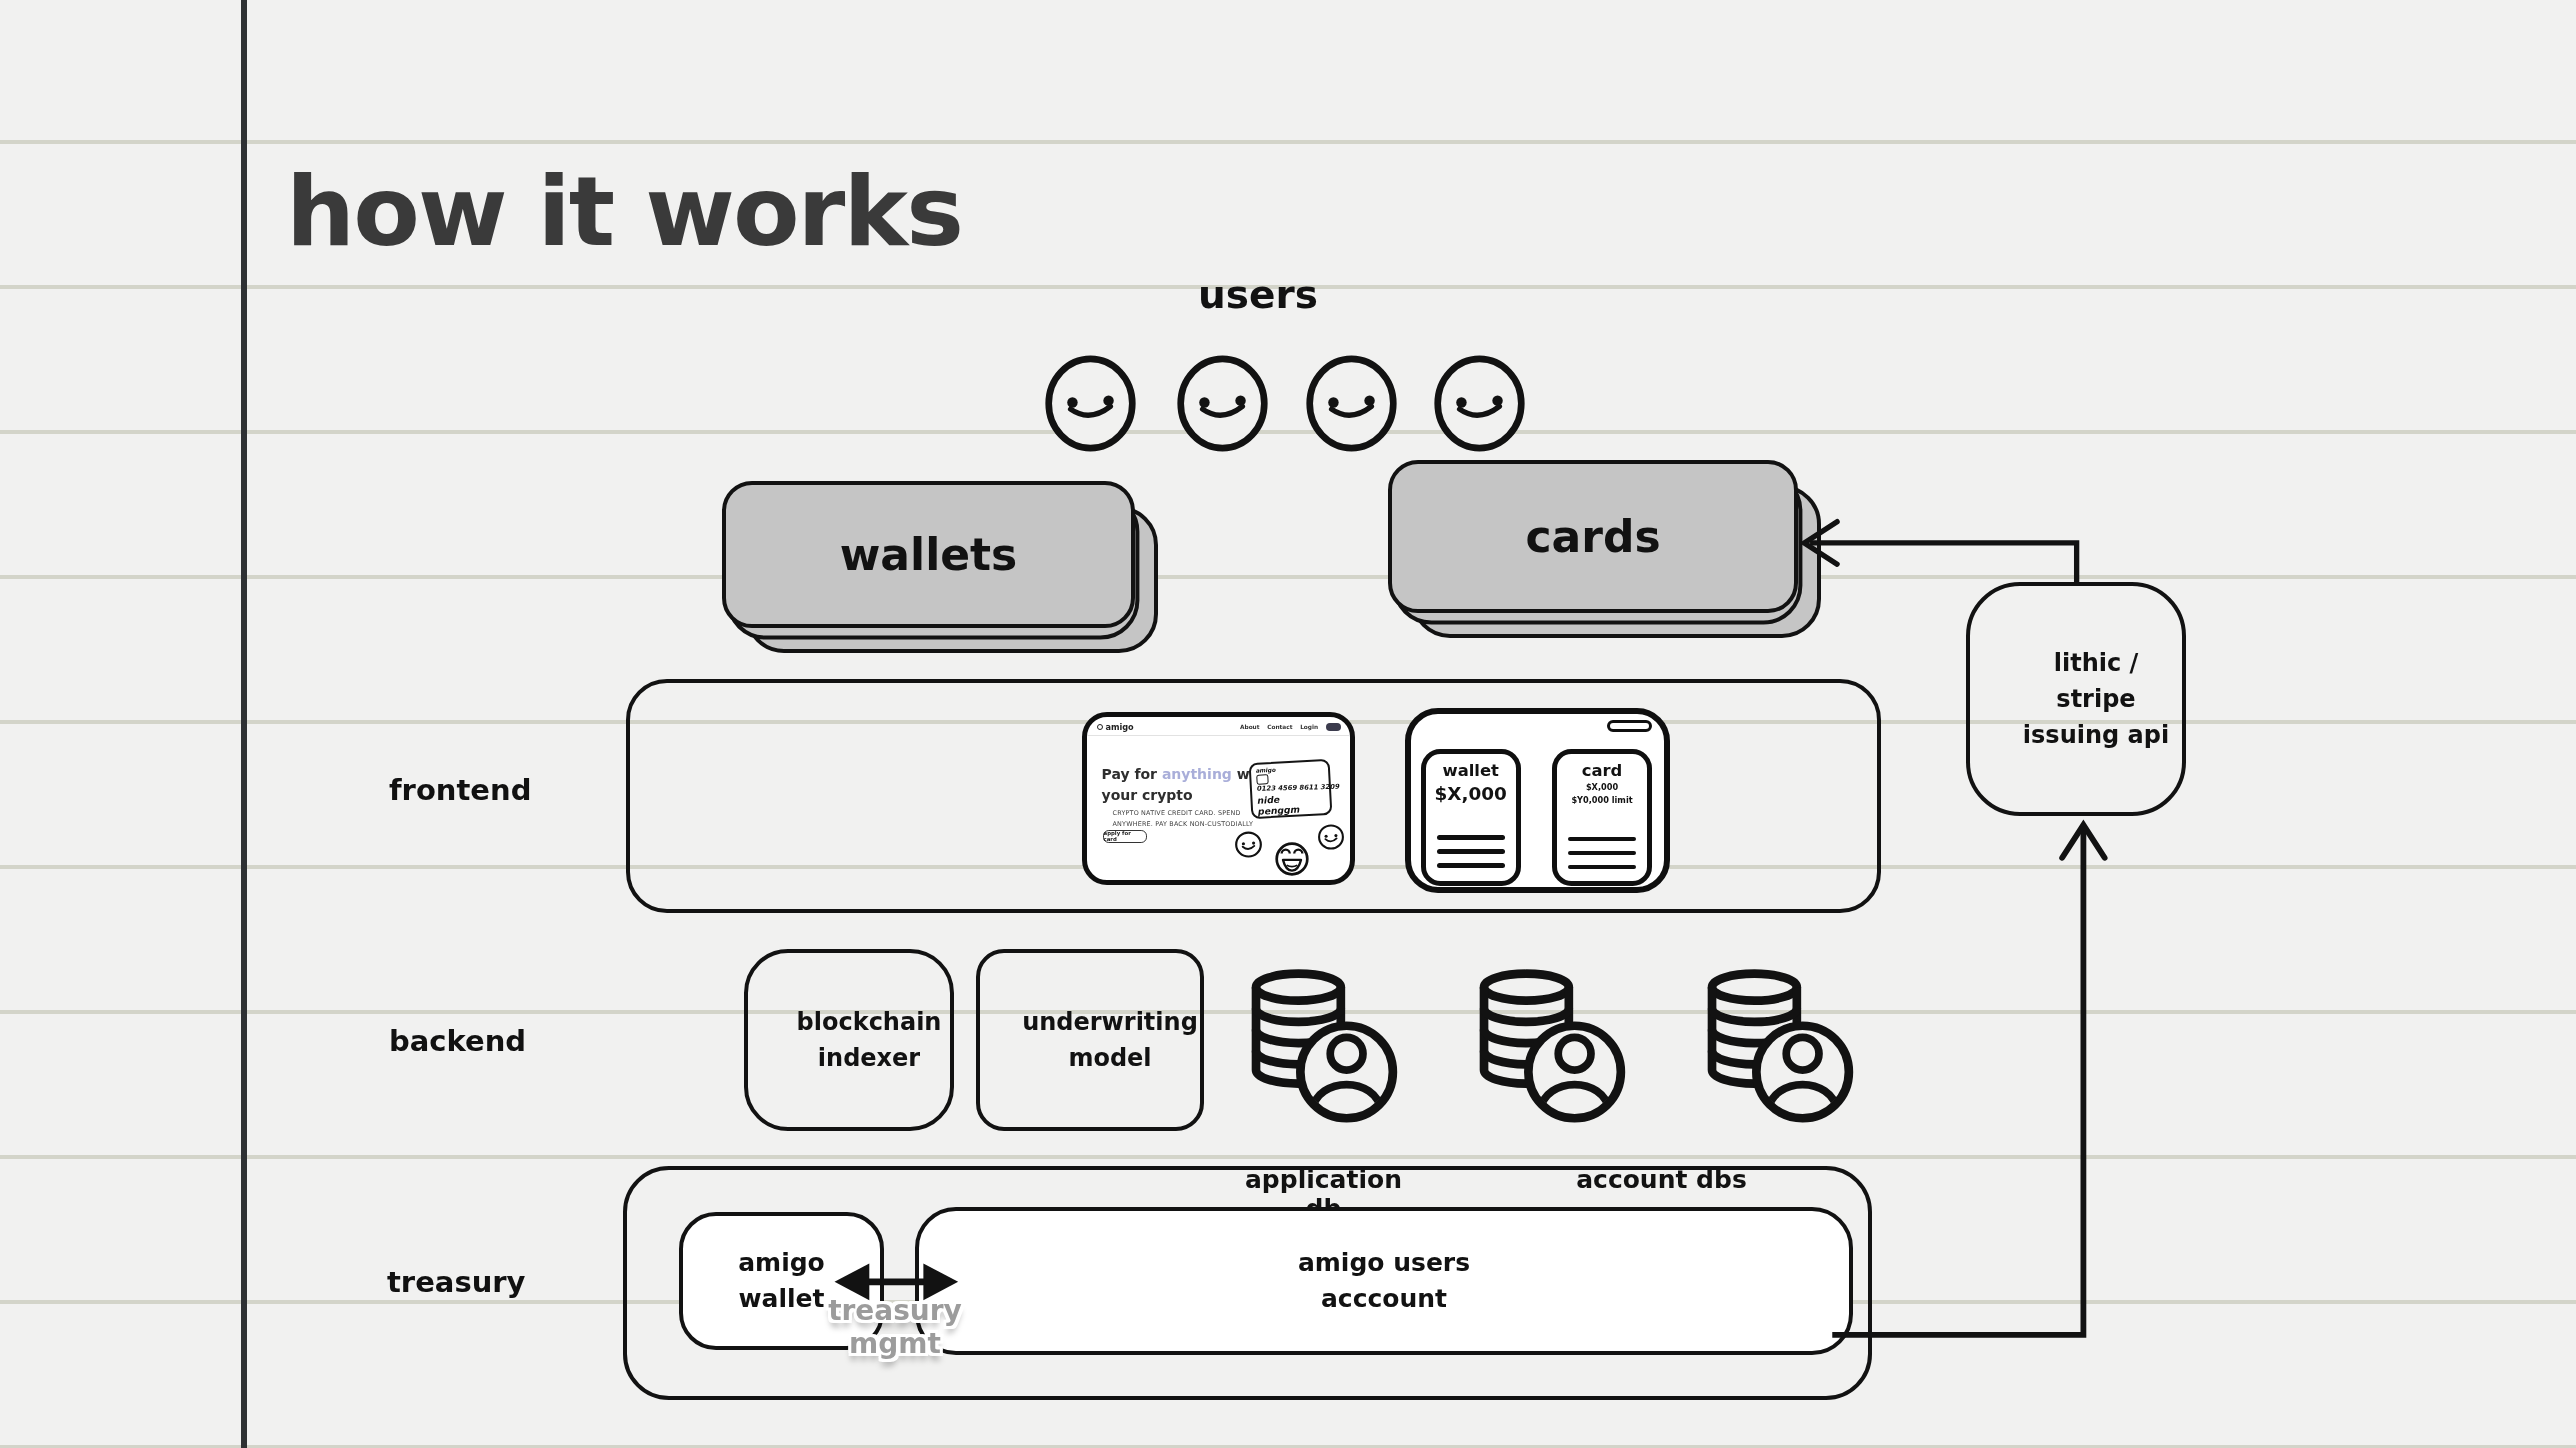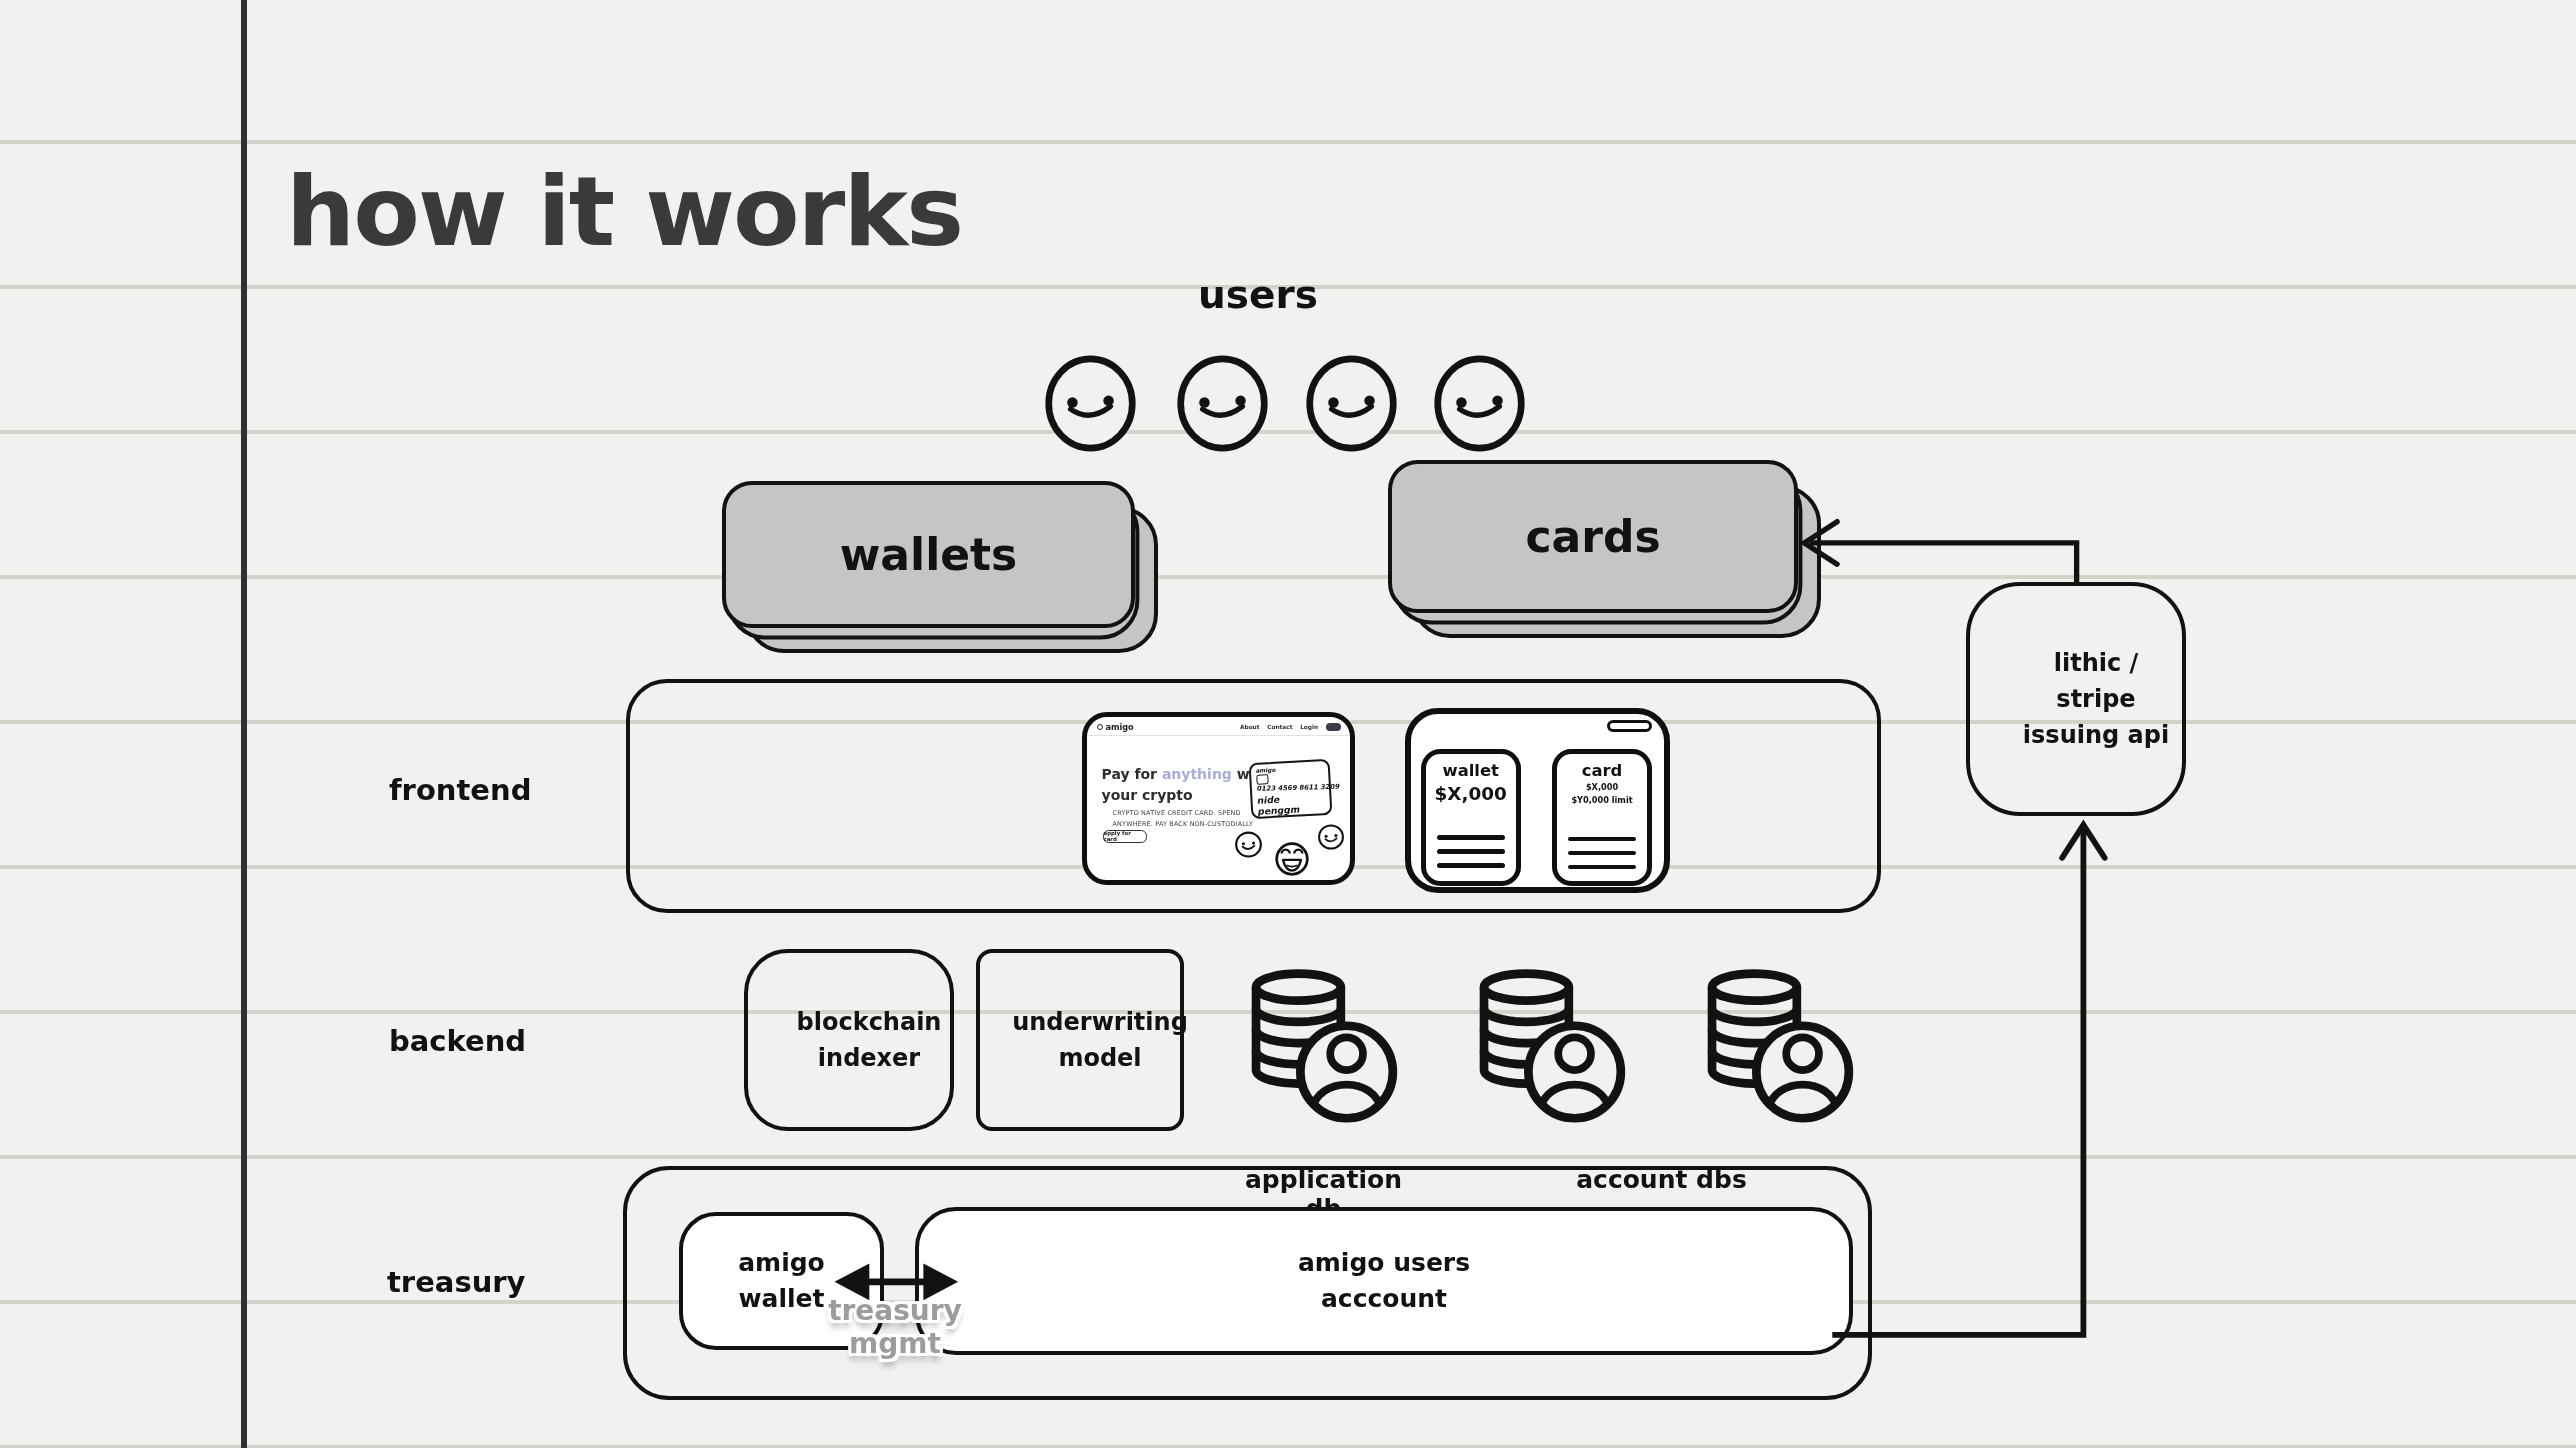--- a/index.html
+++ b/index.html
@@ -215,21 +215,21 @@
     </div>
   </div>
 
   <div class="section-label" style="left:389px;top:1024px">backend</div>
   <div class="obox center small-2line" style="left:744px;top:949px;width:210px;height:182px;border-radius:44px">
     <div>
       <div>blockchain</div>
       <div>indexer</div>
     </div>
   </div>
-  <div class="obox center small-2line" style="left:976px;top:949px;width:208px;height:182px;border-radius:16px">
+  <div class="obox center small-2line" style="left:976px;top:949px;width:228px;height:182px;border-radius:28px">
     <div>
       <div>underwriting</div>
       <div>model</div>
     </div>
   </div>
 
   <svg class="db-icon" style="left:1248px;top:966px" viewBox="0 0 155 165">
       <use href="#sym-db-user"></use>
     </svg>
   <svg class="db-icon" style="left:1476px;top:966px" viewBox="0 0 155 165">

